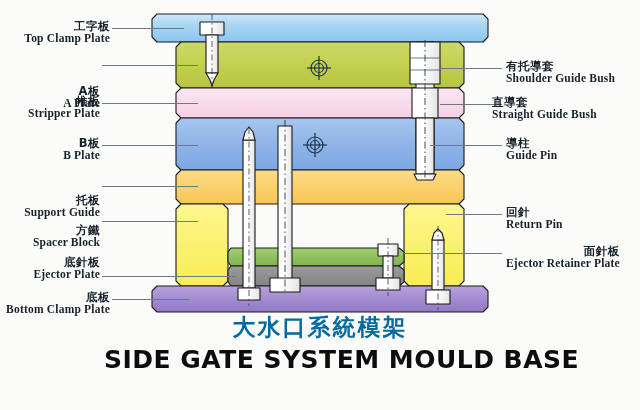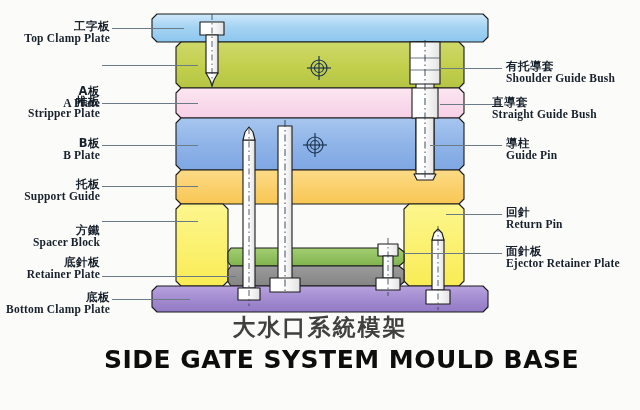--- a/index.html
+++ b/index.html
@@ -19,21 +19,21 @@
   .label.left{text-align:right;}
   .label.right{text-align:left;}
 
   
   .leader{position:absolute;height:1px;background:#6b7a85;}
 
   
   #title-cn{
     position:absolute;left:0;right:0;top:312px;text-align:center;
     font-family:"DejaVu Sans",sans-serif;font-weight:bold;font-size:23px;
-    color:#404040;letter-spacing:2px;
+    color:#0369a1;letter-spacing:2px;
   }
   #title-en{
     position:absolute;left:0;right:0;top:345px;text-align:center;
     font-family:"DejaVu Sans",sans-serif;font-weight:bold;font-size:25px;
     color:#0d0d0d;letter-spacing:.5px;margin-left:43px;
   }
 
   
   #drawing{position:absolute;left:0;top:0;}
 </style>
@@ -189,31 +189,31 @@
     <div class="en">A Plate</div>
   </div>
   <div class="label left" style="right:540px;top:95px;">
     <div class="cn">推板</div>
     <div class="en">Stripper Plate</div>
   </div>
   <div class="label left" style="right:540px;top:137px;">
     <div class="cn">B板</div>
     <div class="en">B Plate</div>
   </div>
-  <div class="label left" style="right:540px;top:178px;">
+  <div class="label left" style="right:540px;top:194px;">
     <div class="cn">托板</div>
     <div class="en">Support Guide</div>
   </div>
   <div class="label left" style="right:540px;top:224px;">
     <div class="cn">方鐵</div>
     <div class="en">Spacer Block</div>
   </div>
   <div class="label left" style="right:540px;top:256px;">
     <div class="cn">底針板</div>
-    <div class="en">Retainer Plate</div>
+    <div class="en">Ejector Plate</div>
   </div>
   <div class="label left" style="right:530px;top:291px;">
     <div class="cn">底板</div>
     <div class="en">Bottom Clamp Plate</div>
   </div>
 
   <div class="label right" style="left:506px;top:60px;">
     <div class="cn">有托導套</div>
     <div class="en">Shoulder Guide Bush</div>
   </div>
@@ -222,21 +222,21 @@
     <div class="en">Straight Guide Bush</div>
   </div>
   <div class="label right" style="left:506px;top:137px;">
     <div class="cn">導柱</div>
     <div class="en">Guide Pin</div>
   </div>
   <div class="label right" style="left:506px;top:206px;">
     <div class="cn">回針</div>
     <div class="en">Return Pin</div>
   </div>
-  <div class="label right" style="left:506px;top:245px;">
+  <div class="label right" style="left:506px;top:245px;text-align:right;">
     <div class="cn">面針板</div>
     <div class="en">Ejector Retainer Plate</div>
   </div>
 
   <div id="title-cn">大水口系統模架</div>
   <div id="title-en">SIDE GATE SYSTEM MOULD BASE</div>
 
 </div>
 
 </body></html>

